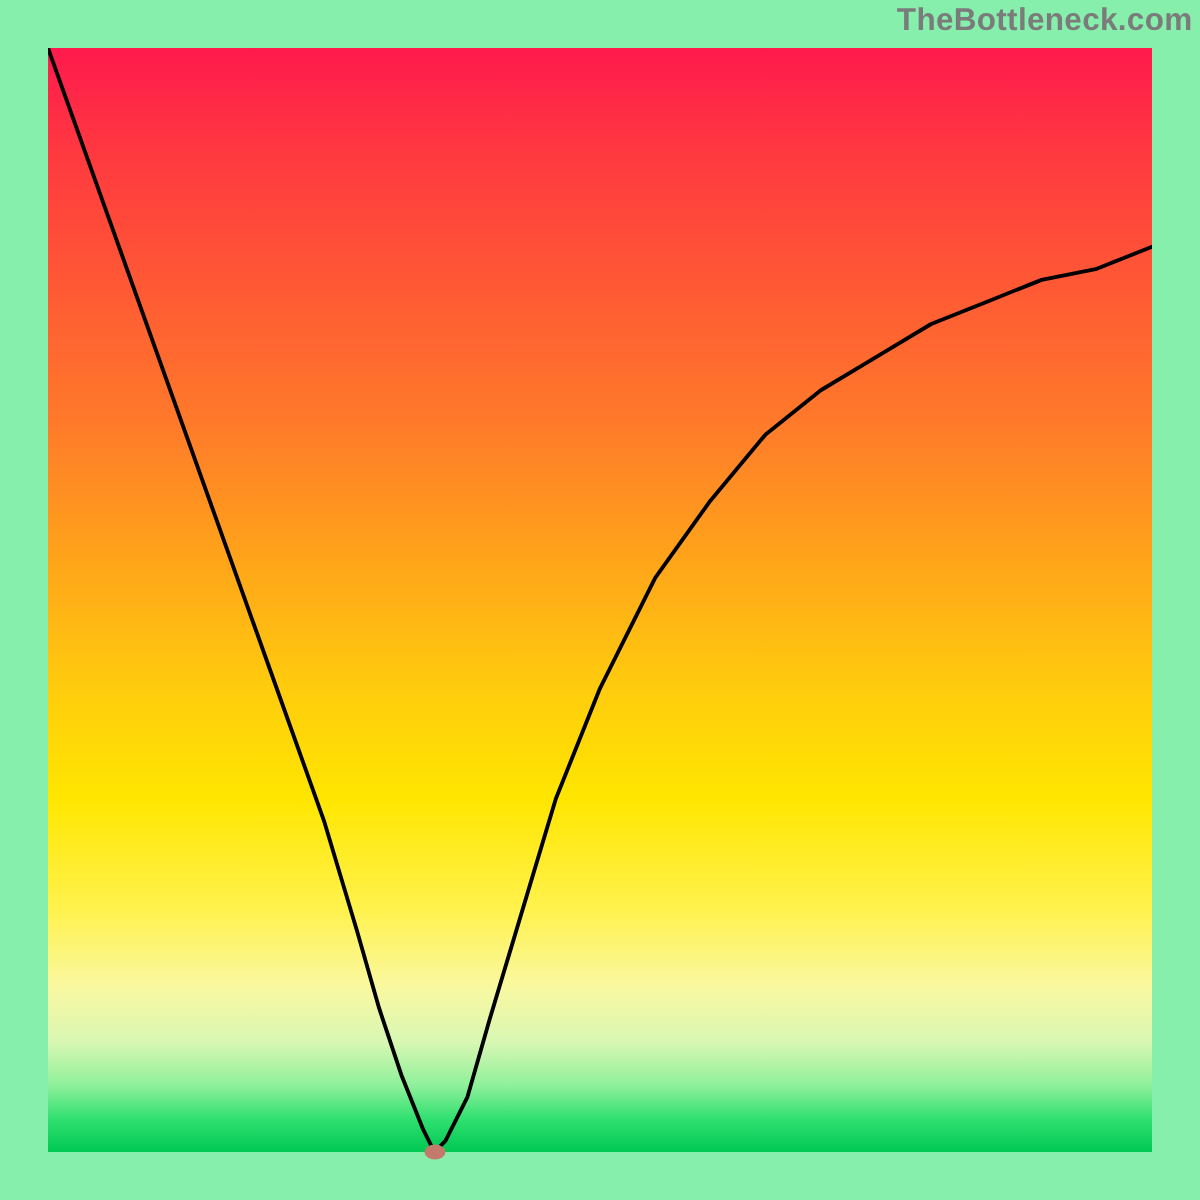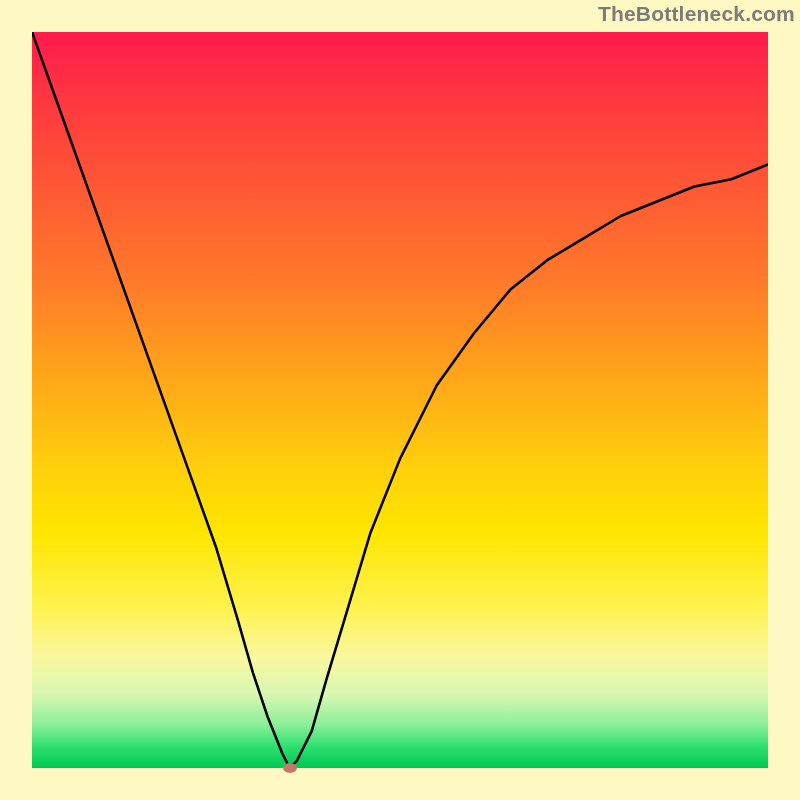--- a/index.html
+++ b/index.html
@@ -8,21 +8,21 @@
     width: 800px;
     height: 800px;
     background: #000;
     font-family: Arial, Helvetica, sans-serif;
     overflow: hidden;
   }
   .frame {
     position: relative;
     width: 800px;
     height: 800px;
-    background: #fef9c3;
+    background: #86efac;
   }
   .plot-area {
     position: absolute;
     left: 32px;
     top: 32px;
     width: 736px;
     height: 736px;
     
     background: linear-gradient(
       to bottom,

